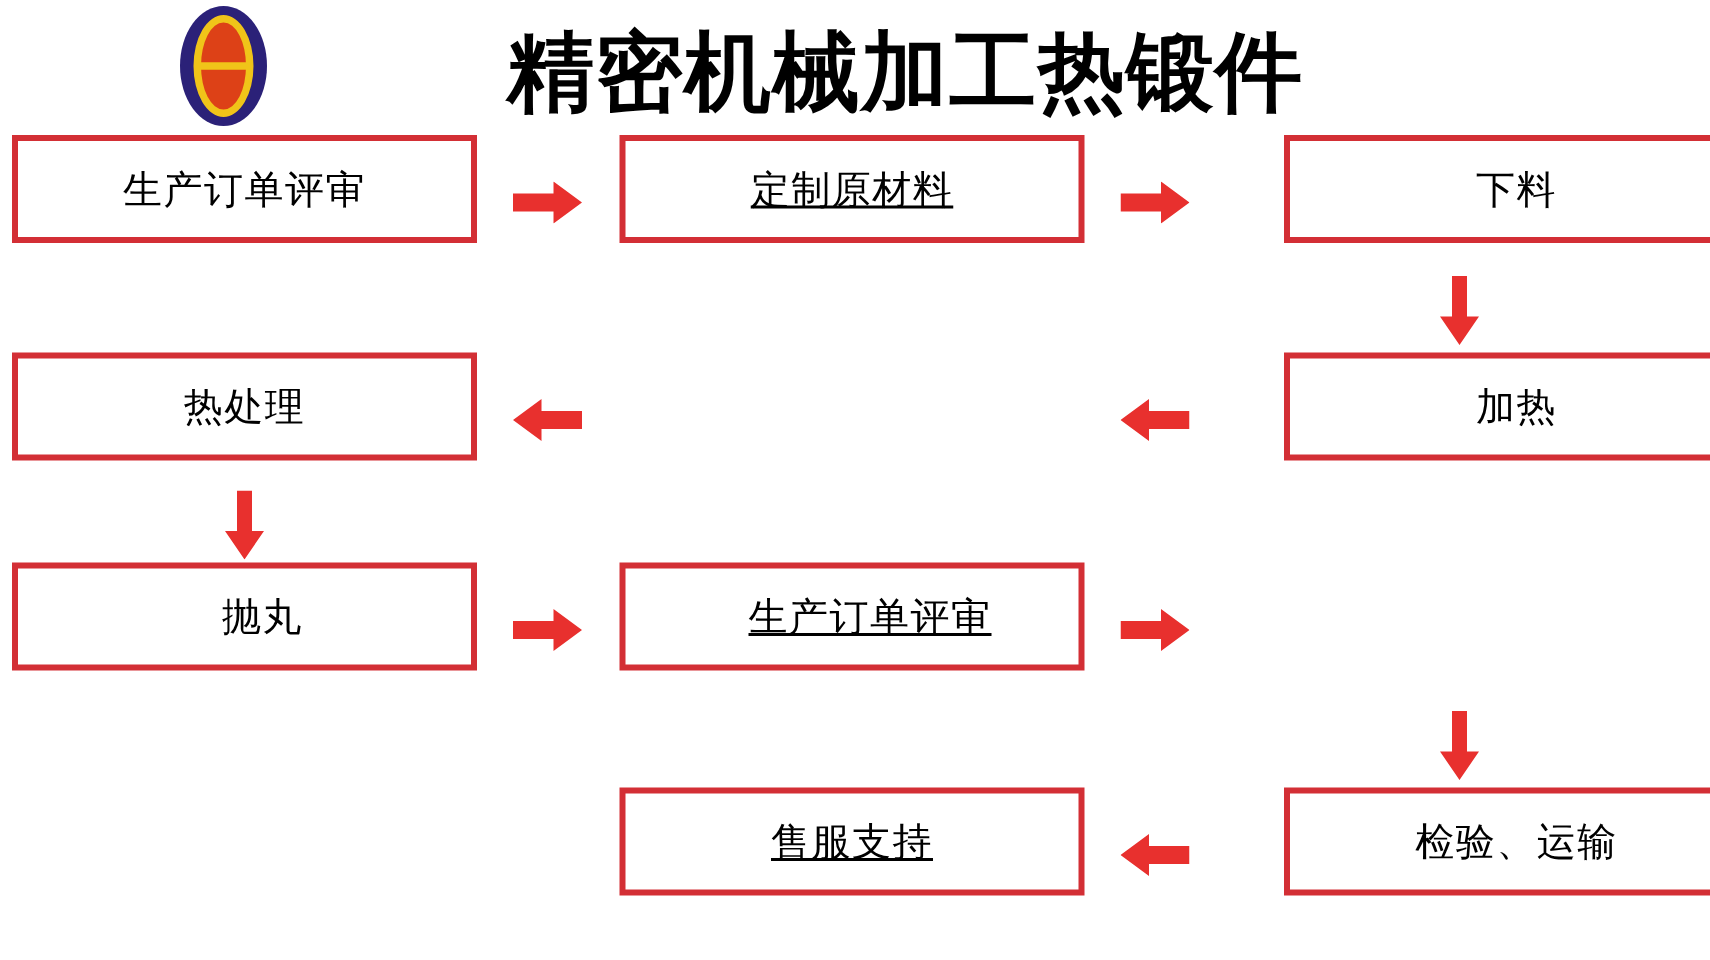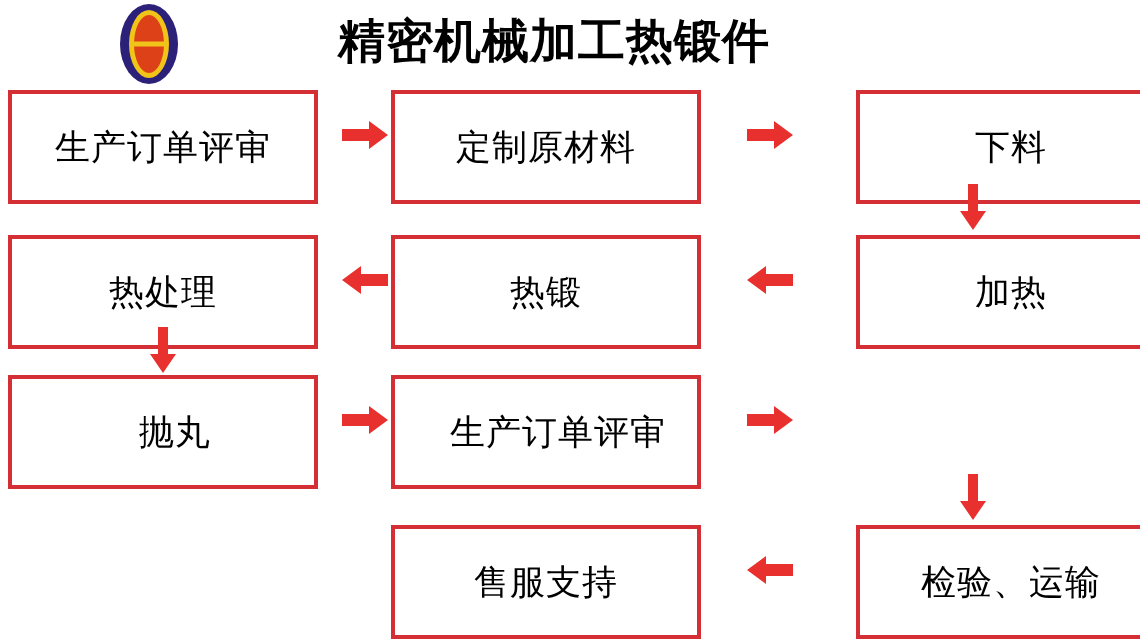--- a/index.html
+++ b/index.html
@@ -39,39 +39,39 @@
     position: absolute; left: 50%; top: 50%;
     transform: translate(-50%, -50%);
     width: 30px; height: 5px;
     background: var(--logo-ring);
   }
 
   
   .title {
     position: absolute; left: 338px; top: 10px;
     width: 470px;
-    font-size: 47px; font-weight: bold;
+    font-size: 58px; font-weight: bold;
     color: var(--text);
     letter-spacing: 1px;
     white-space: nowrap;
   }
 
   
   .node {
     position: absolute;
-    width: 310px; height: 114px;
+    width: 310px; height: 72px;
     border: 4px solid var(--box-border);
     background: var(--background);
     display: flex; align-items: center; justify-content: center;
-    font-size: 35px; color: var(--text);
+    font-size: 26px; color: var(--text);
     letter-spacing: 1px;
     white-space: nowrap;
   }
   .c0 { left: 8px; }
-  .c1 { left: 391px; }
+  .c1 { left: 413px; text-decoration: underline; }
   .c2 { left: 856px; }
   .r0 { top: 90px; }
   .r1 { top: 235px; text-align: center; }
   .r2 { top: 375px; padding-left: 24px; }
   .r3 { top: 525px; }
 
   
   .arrow { position: absolute; color: var(--arrow); }
   .arrow svg { display: block; }
   .h-arrow { width: 46px; height: 28px; }
@@ -99,21 +99,20 @@
     </div>
   </div>
 
   <div class="title">精密机械加工热锻件</div>
 
   <div class="node r0 c0">生产订单评审</div>
   <div class="node r0 c1">定制原材料</div>
   <div class="node r0 c2">下料</div>
 
   <div class="node r1 c0">热处理</div>
-  <div class="node r1 c1">热锻</div>
   <div class="node r1 c2">加热</div>
 
   <div class="node r2 c0">抛丸</div>
   <div class="node r2 c1">生产订单评审</div>
 
   <div class="node r3 c1">售服支持</div>
   <div class="node r3 c2">检验、运输</div>
 
   <div class="arrow h-arrow g1 ar0">
     <svg width="46" height="28" viewBox="0 0 46 28">

